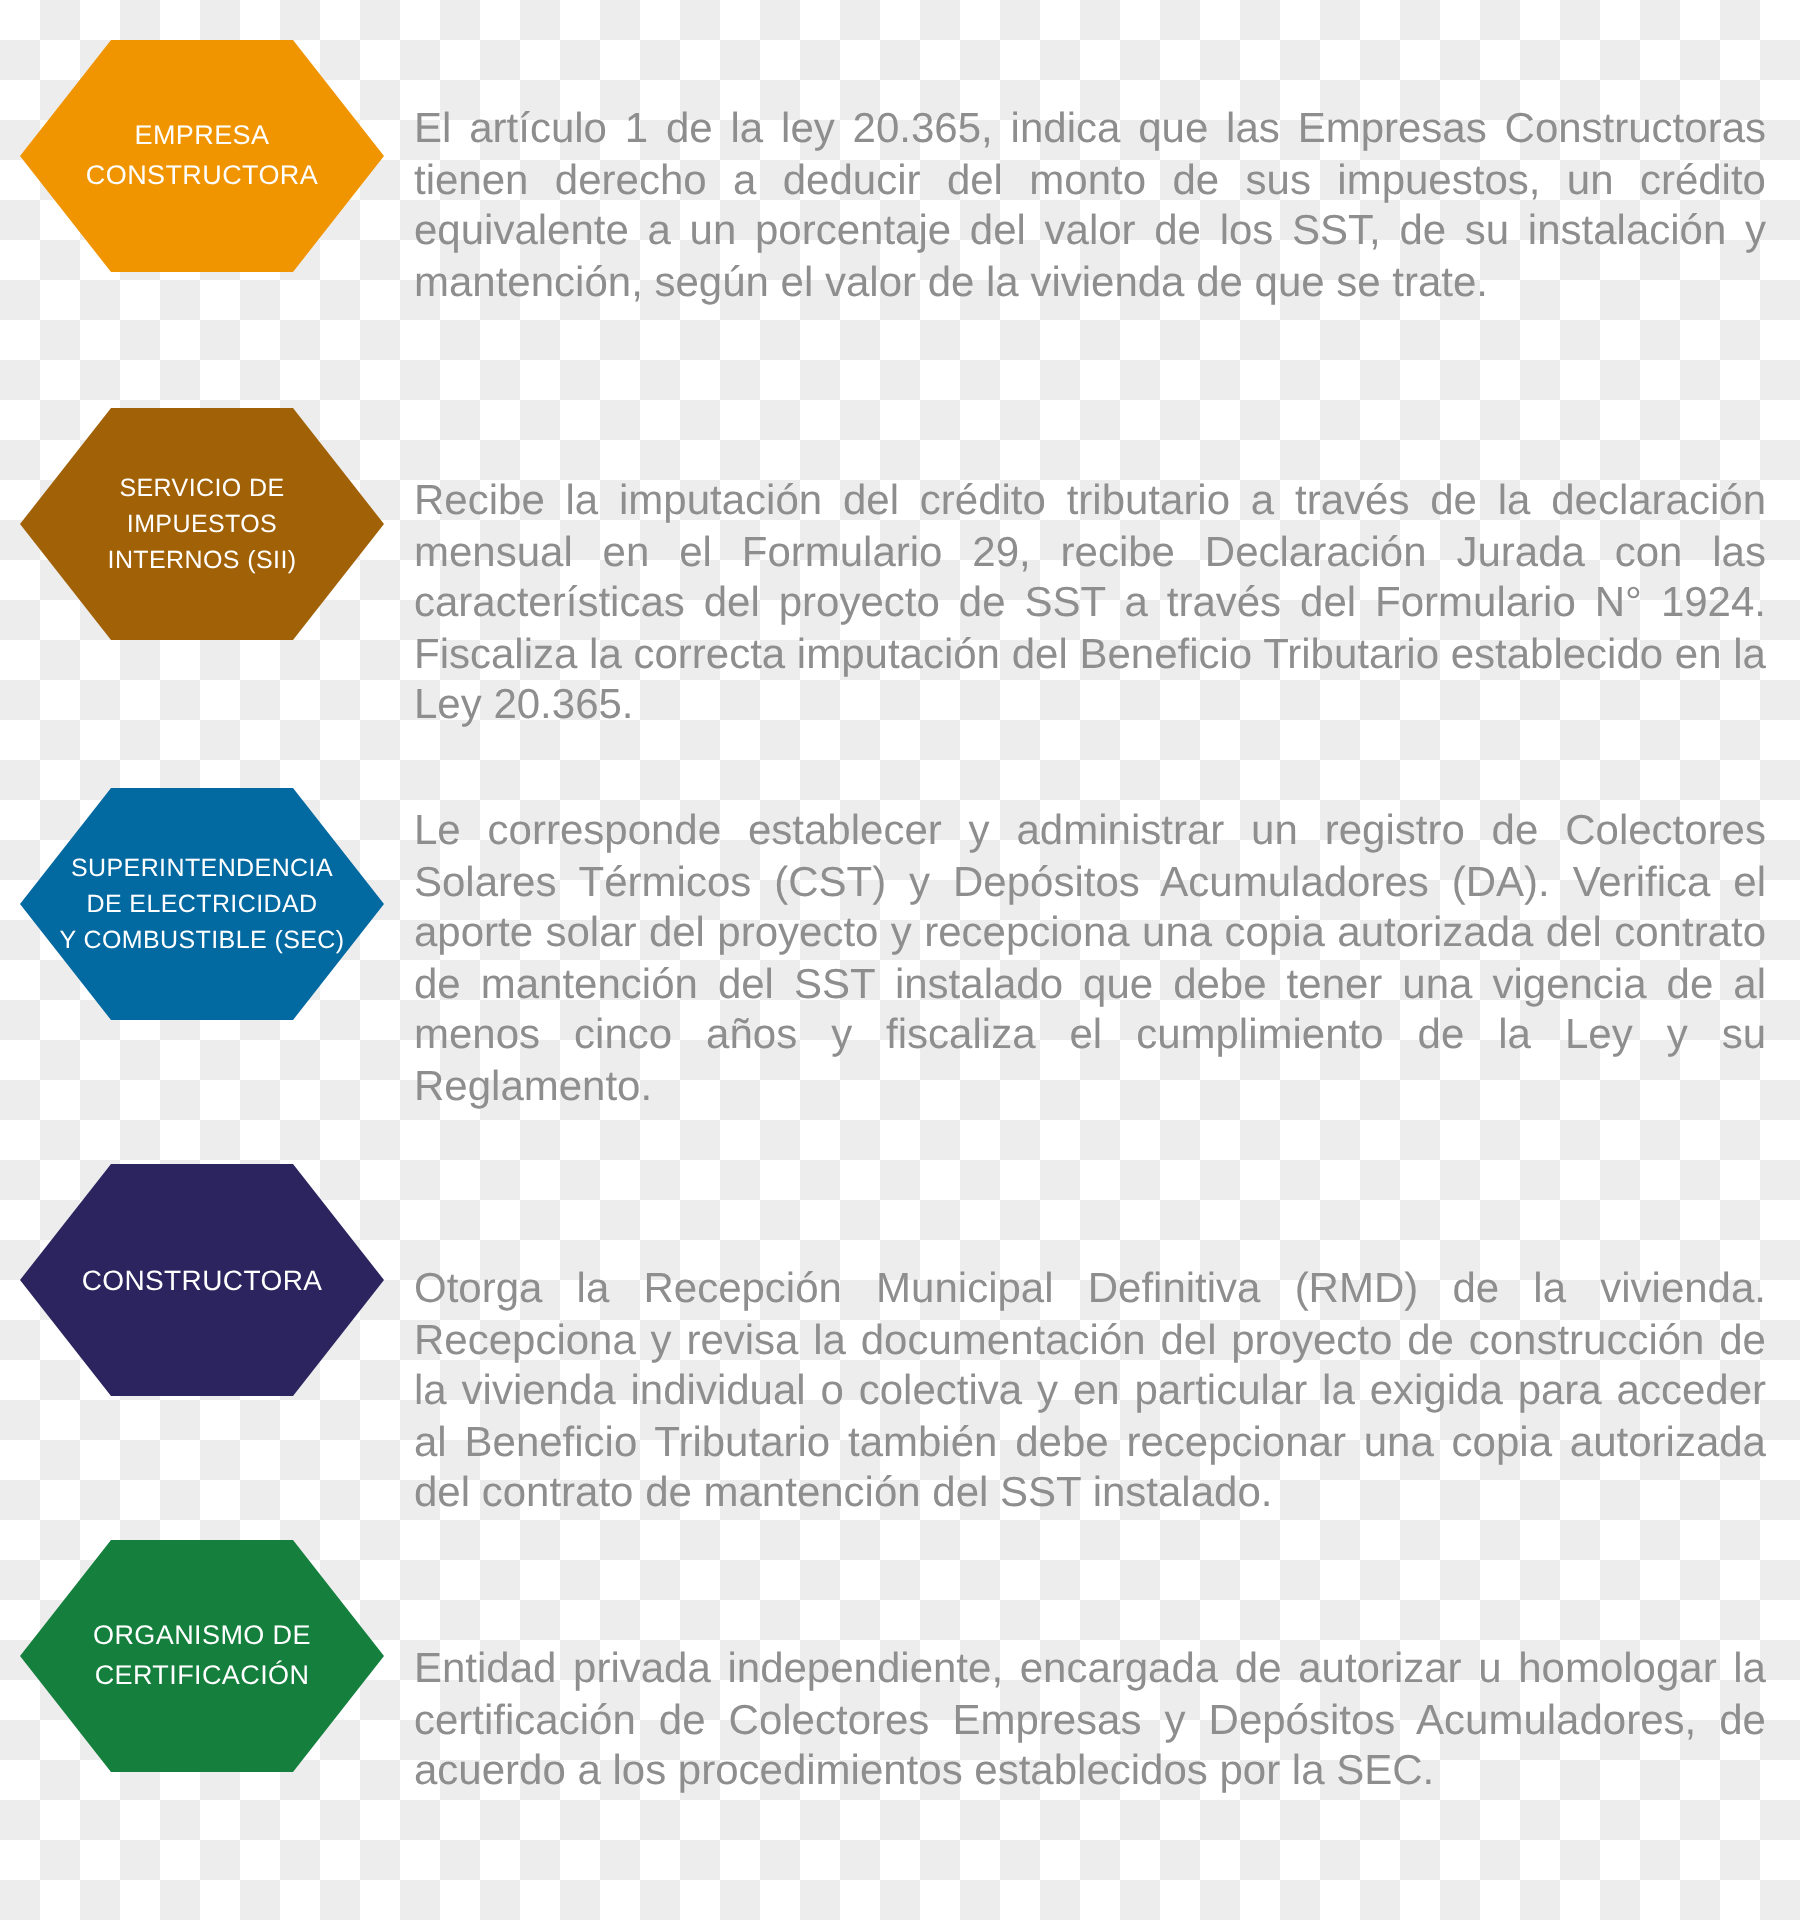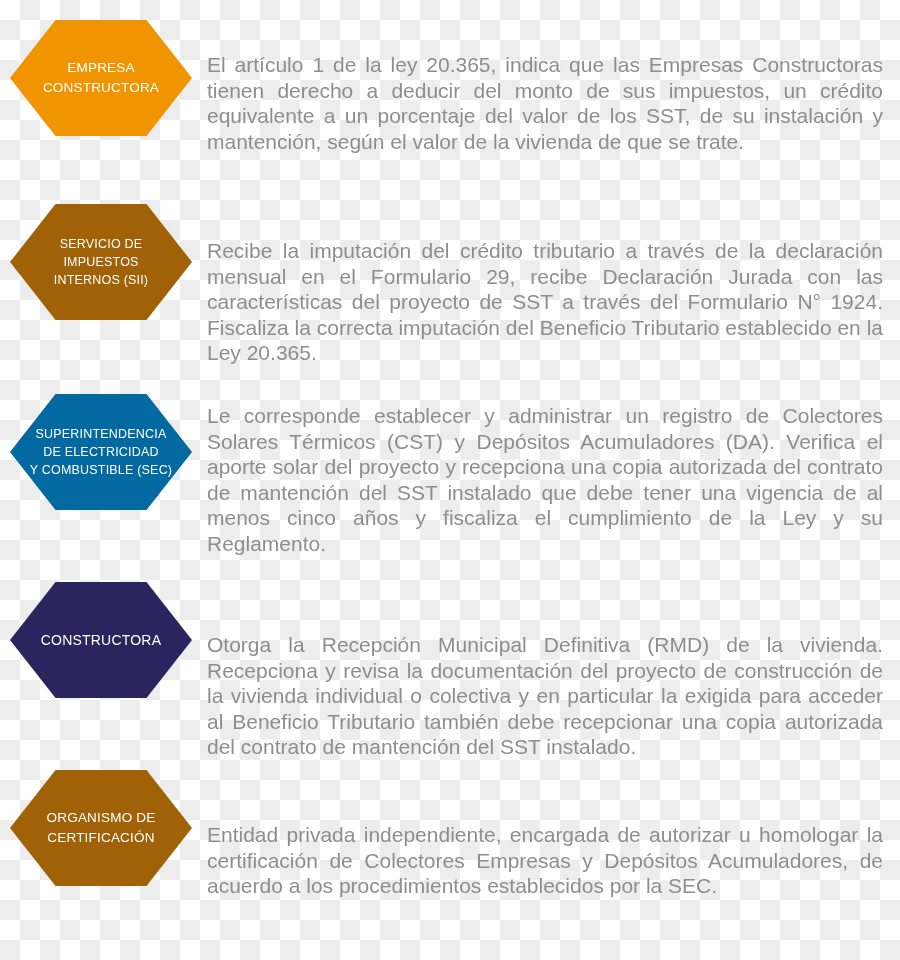--- a/index.html
+++ b/index.html
@@ -127,20 +127,20 @@
   </div>
 
   <div class="row" id="row-4">
     <div class="hex big-label" style="background-color: rgb(44, 36, 94);">
       <span class="hex-label">CONSTRUCTORA</span>
     </div>
     <p class="desc">Otorga la Recepción Municipal Definitiva (RMD) de la vivienda. Recepciona y revisa la documentación del proyecto de construcción de la vivienda individual o colectiva y en particular la exigida para acceder al Beneficio Tributario también debe recepcionar una copia autorizada del contrato de mantención del SST instalado.</p>
   </div>
 
   <div class="row" id="row-5">
-    <div class="hex" style="background-color: #a16207;">
+    <div class="hex" style="background-color: #15803d;">
       <span class="hex-label">ORGANISMO DE
 CERTIFICACIÓN</span>
     </div>
     <p class="desc">Entidad privada independiente, encargada de autorizar u homologar la certificación de Colectores Empresas y Depósitos Acumuladores, de acuerdo a los procedimientos establecidos por la SEC.</p>
   </div>
 
 </div>
 
 </body></html>

